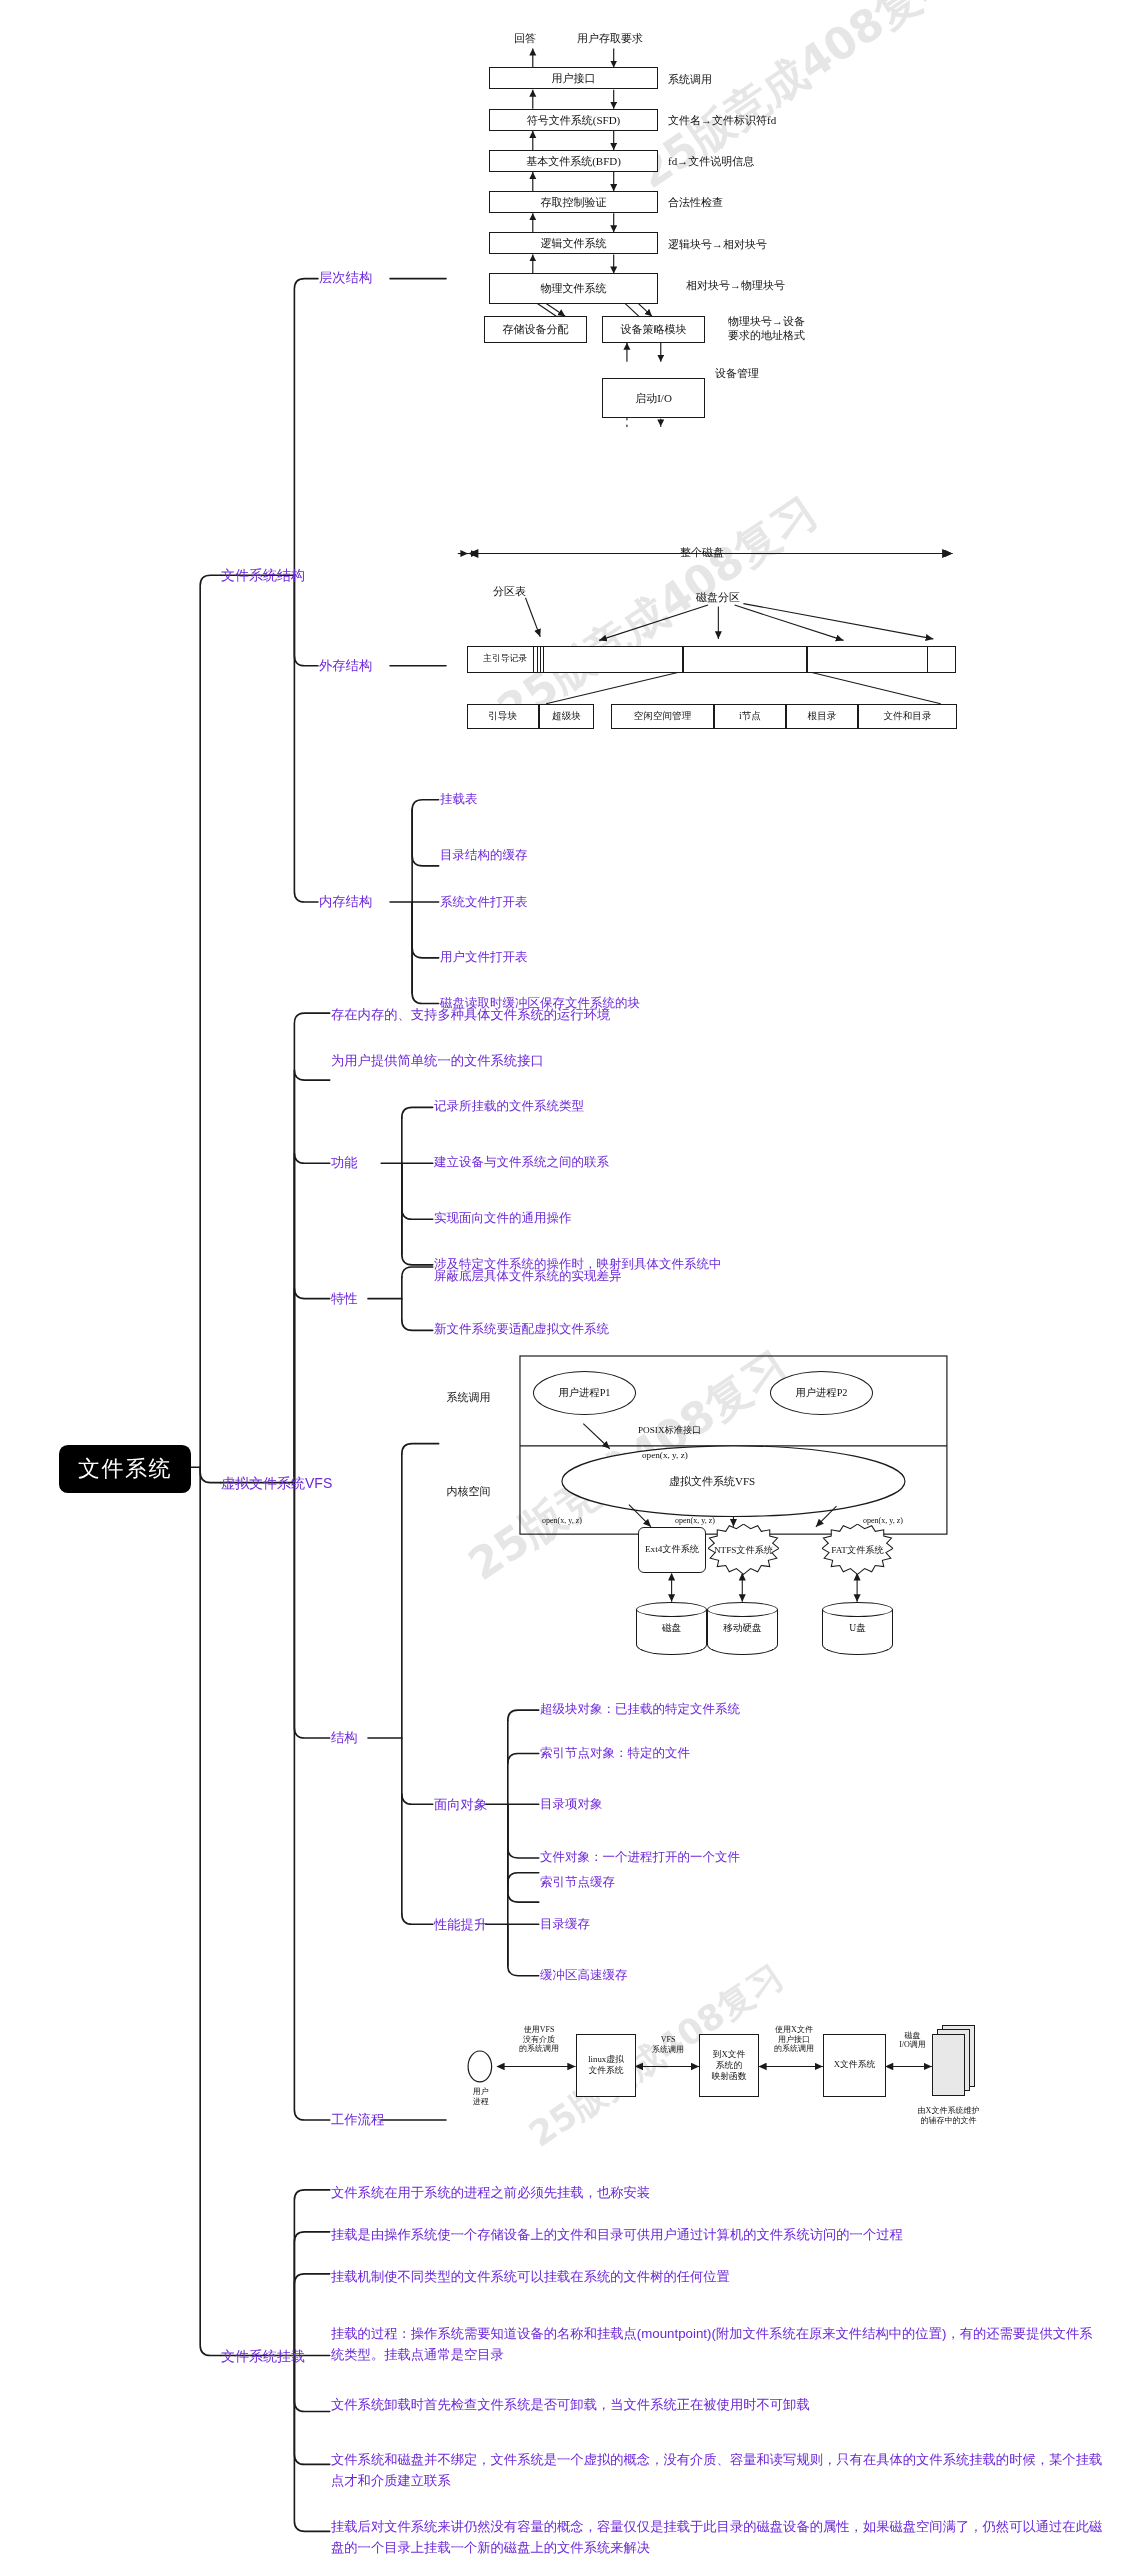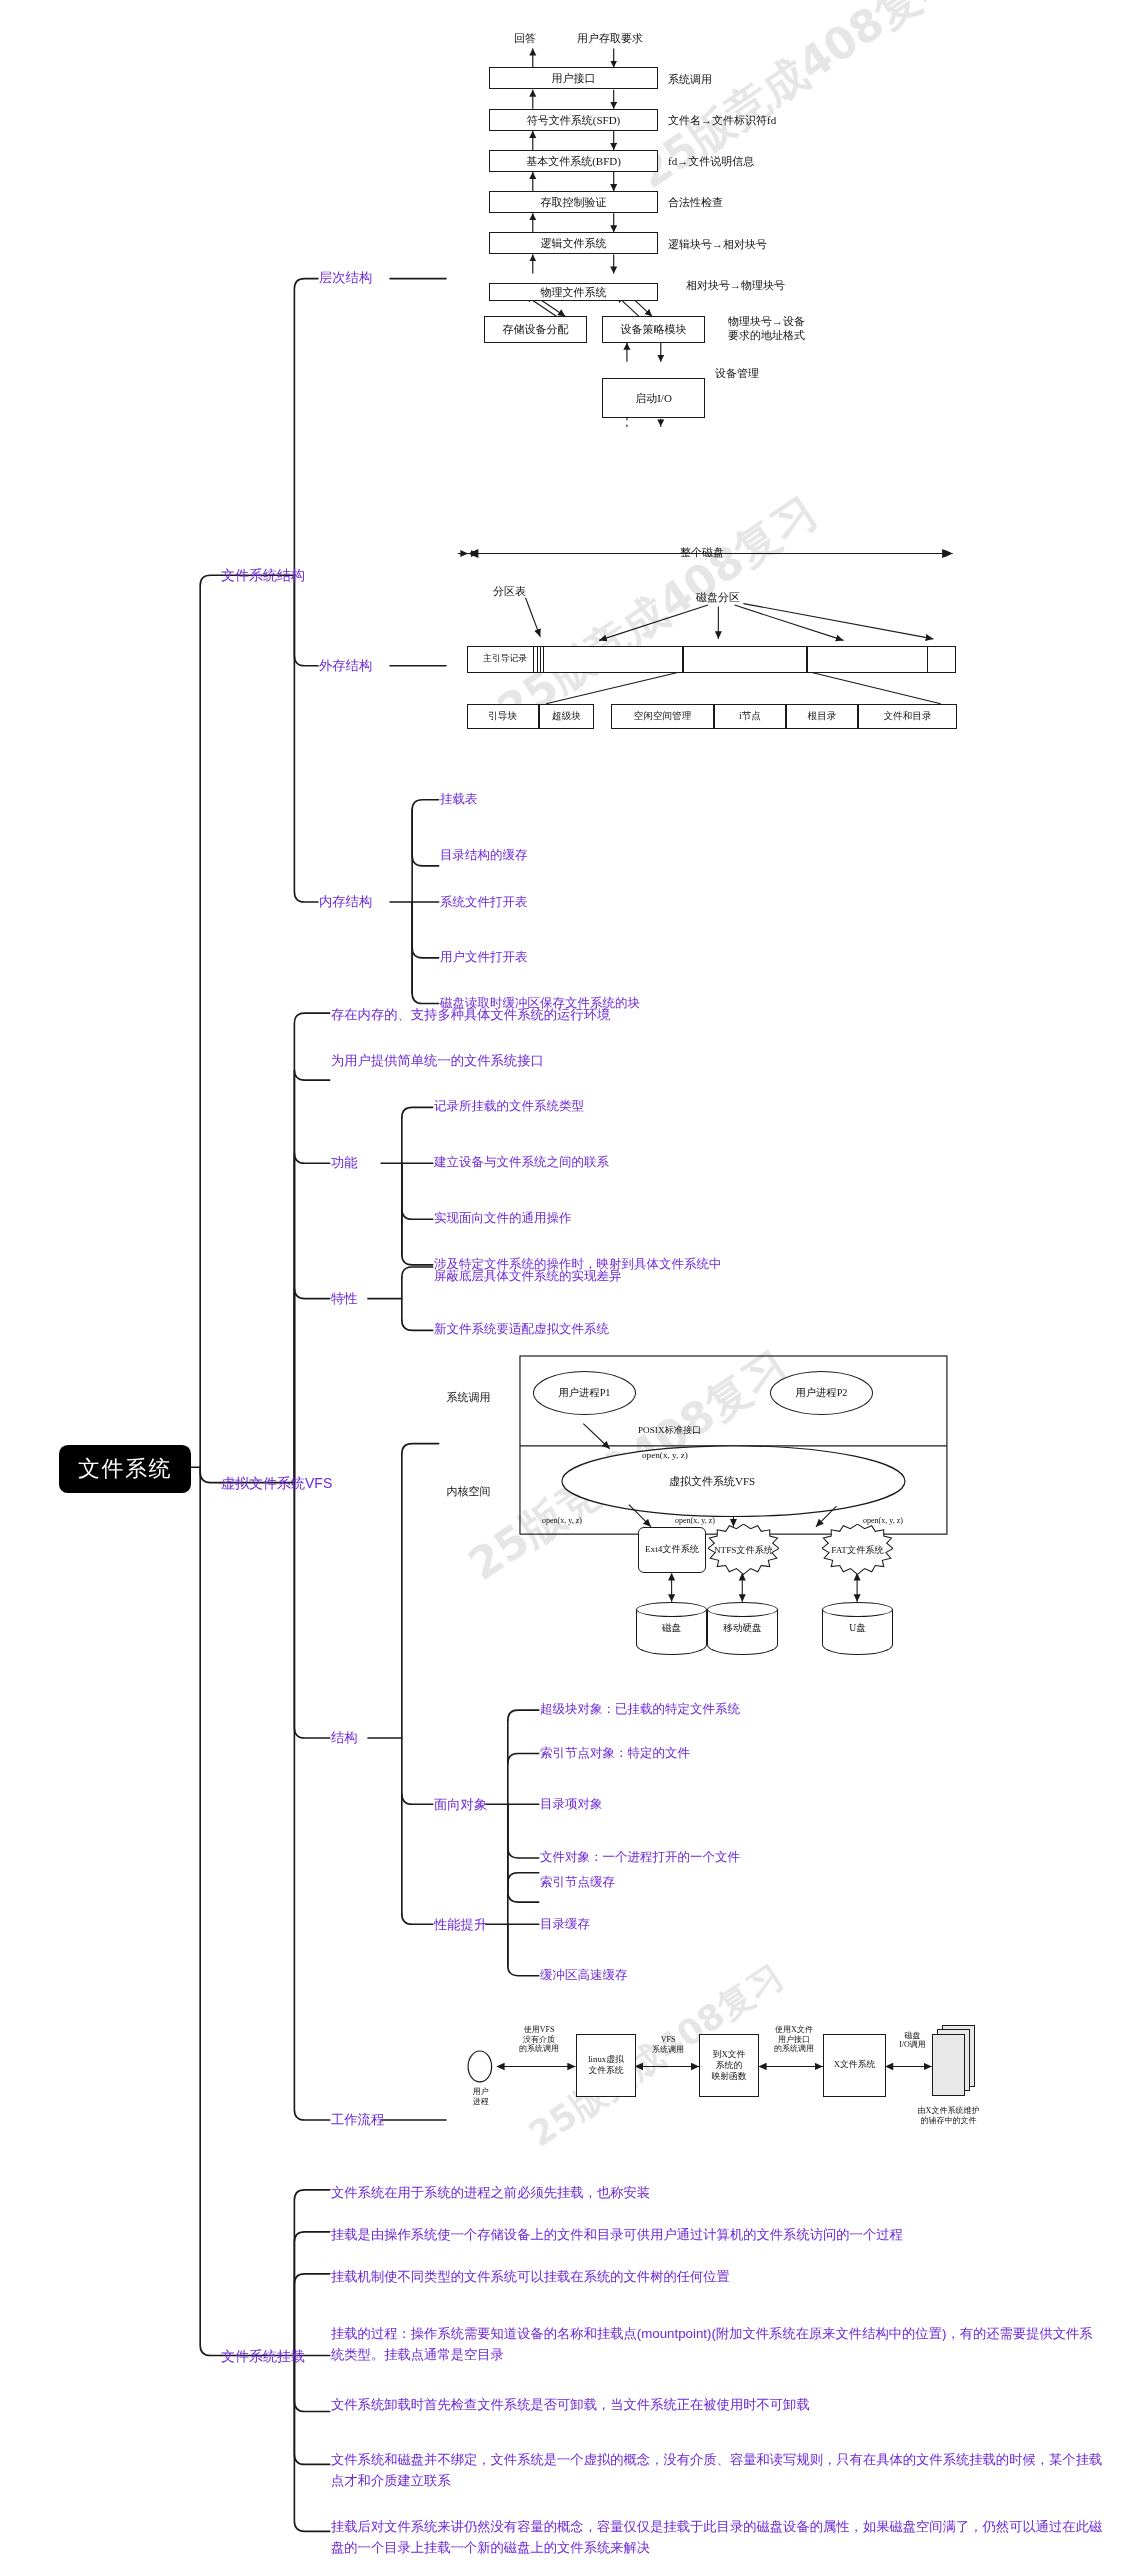--- a/index.html
+++ b/index.html
@@ -251,21 +251,21 @@
 
     <div class="fbox thick" style="left:43px;top:121px;width:169px;height:22px;">基本文件系统(BFD)</div>
     <div class="flabel" style="left:222px;top:125px;">fd→文件说明信息</div>
 
     <div class="fbox thick" style="left:43px;top:162px;width:169px;height:22px;">存取控制验证</div>
     <div class="flabel" style="left:222px;top:166px;">合法性检查</div>
 
     <div class="fbox thick" style="left:43px;top:203px;width:169px;height:22px;">逻辑文件系统</div>
     <div class="flabel" style="left:222px;top:208px;">逻辑块号→相对块号</div>
 
-    <div class="fbox thick" style="left:43px;top:254px;width:169px;height:18px;">物理文件系统</div>
+    <div class="fbox thick" style="left:43px;top:244px;width:169px;height:31px;">物理文件系统</div>
     <div class="flabel" style="left:240px;top:249px;">相对块号→物理块号</div>
 
     <div class="fbox thick" style="left:38px;top:287px;width:103px;height:26.5px;">存储设备分配</div>
     <div class="fbox thick" style="left:156px;top:287px;width:103px;height:26.5px;">设备策略模块</div>
     <div class="flabel ctr" style="left:269px;top:286px;width:103px;white-space:pre-line;line-height:1.25;">物理块号→设备
 要求的地址格式</div>
 
     <div class="fbox thick" style="left:156px;top:333px;width:103px;height:40px;margin-top:16px;">启动I/O</div>
     <div class="flabel" style="left:269px;top:337px;">设备管理</div>
   </div>

